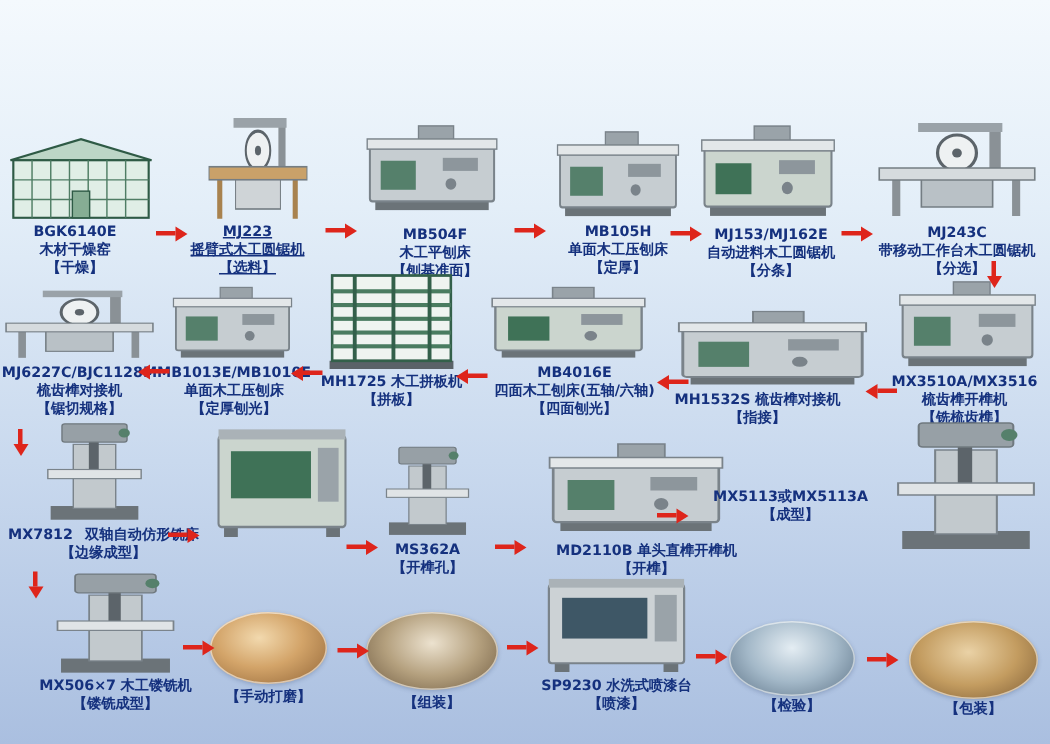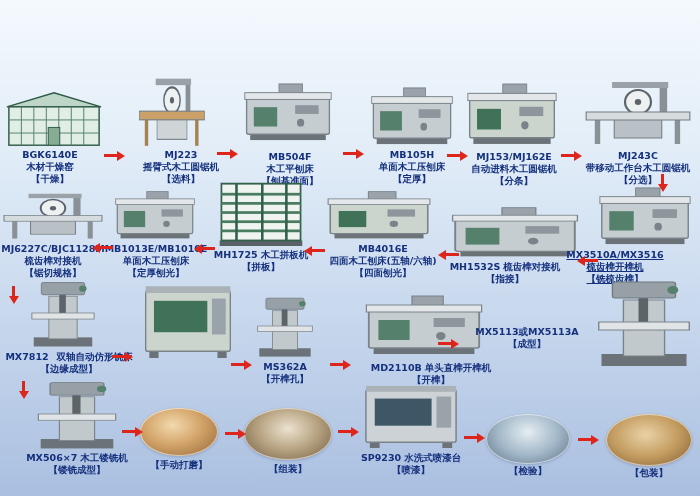--- a/index.html
+++ b/index.html
@@ -111,21 +111,21 @@
       <div class="lbl" style="left: 0px; top: 149px; width: 100px;">
         <div>BGK6140E</div>
         <div>木材干燥窑</div>
         <div>【干燥】</div>
       </div>
     </div>
     <div class="station">
       <svg class="m t-wood" width="68" height="78" style="left: 138px; top: 70px;">
         <use href="#sym-saw" xlink:href="#sym-saw" width="100%" height="100%"></use>
       </svg>
-      <div class="lbl" style="left: 132px; top: 149px; width: 98px;">
+      <div class="lbl" style="left: 116px; top: 149px; width: 98px; text-decoration: underline;">
         <div>MJ223</div>
         <div>摇臂式木工圆锯机</div>
         <div>【选料】</div>
       </div>
     </div>
     <div class="station">
       <svg class="m" width="90" height="60" style="left: 243px; top: 82px;">
         <use href="#sym-box" xlink:href="#sym-box" width="100%" height="100%"></use>
       </svg>
       <div class="lbl" style="left: 238px; top: 151px; width: 104px;">
@@ -209,21 +209,21 @@
       </svg>
       <div class="lbl" style="left: 444px; top: 261px; width: 122px;">
         <div><span style="margin-right: 3px;">MH1532S</span><span>梳齿榫对接机</span></div>
         <div>【指接】</div>
       </div>
     </div>
     <div class="station">
       <svg class="m" width="94" height="60" style="left: 598px; top: 186px;">
         <use href="#sym-box" xlink:href="#sym-box" width="100%" height="100%"></use>
       </svg>
-      <div class="lbl" style="left: 560px; top: 249px; width: 110px; text-decoration: underline;">
+      <div class="lbl" style="left: 588px; top: 249px; width: 110px;">
         <div>MX3510A/MX3516</div>
         <div>梳齿榫开榫机</div>
         <div>【铣梳齿榫】</div>
       </div>
     </div>
     <div class="station">
       <svg class="m" width="66" height="70" style="left: 30px; top: 278px;">
         <use href="#sym-column" xlink:href="#sym-column" width="100%" height="100%"></use>
       </svg>
       <div class="lbl" style="left: 0px; top: 351px; width: 138px;">

